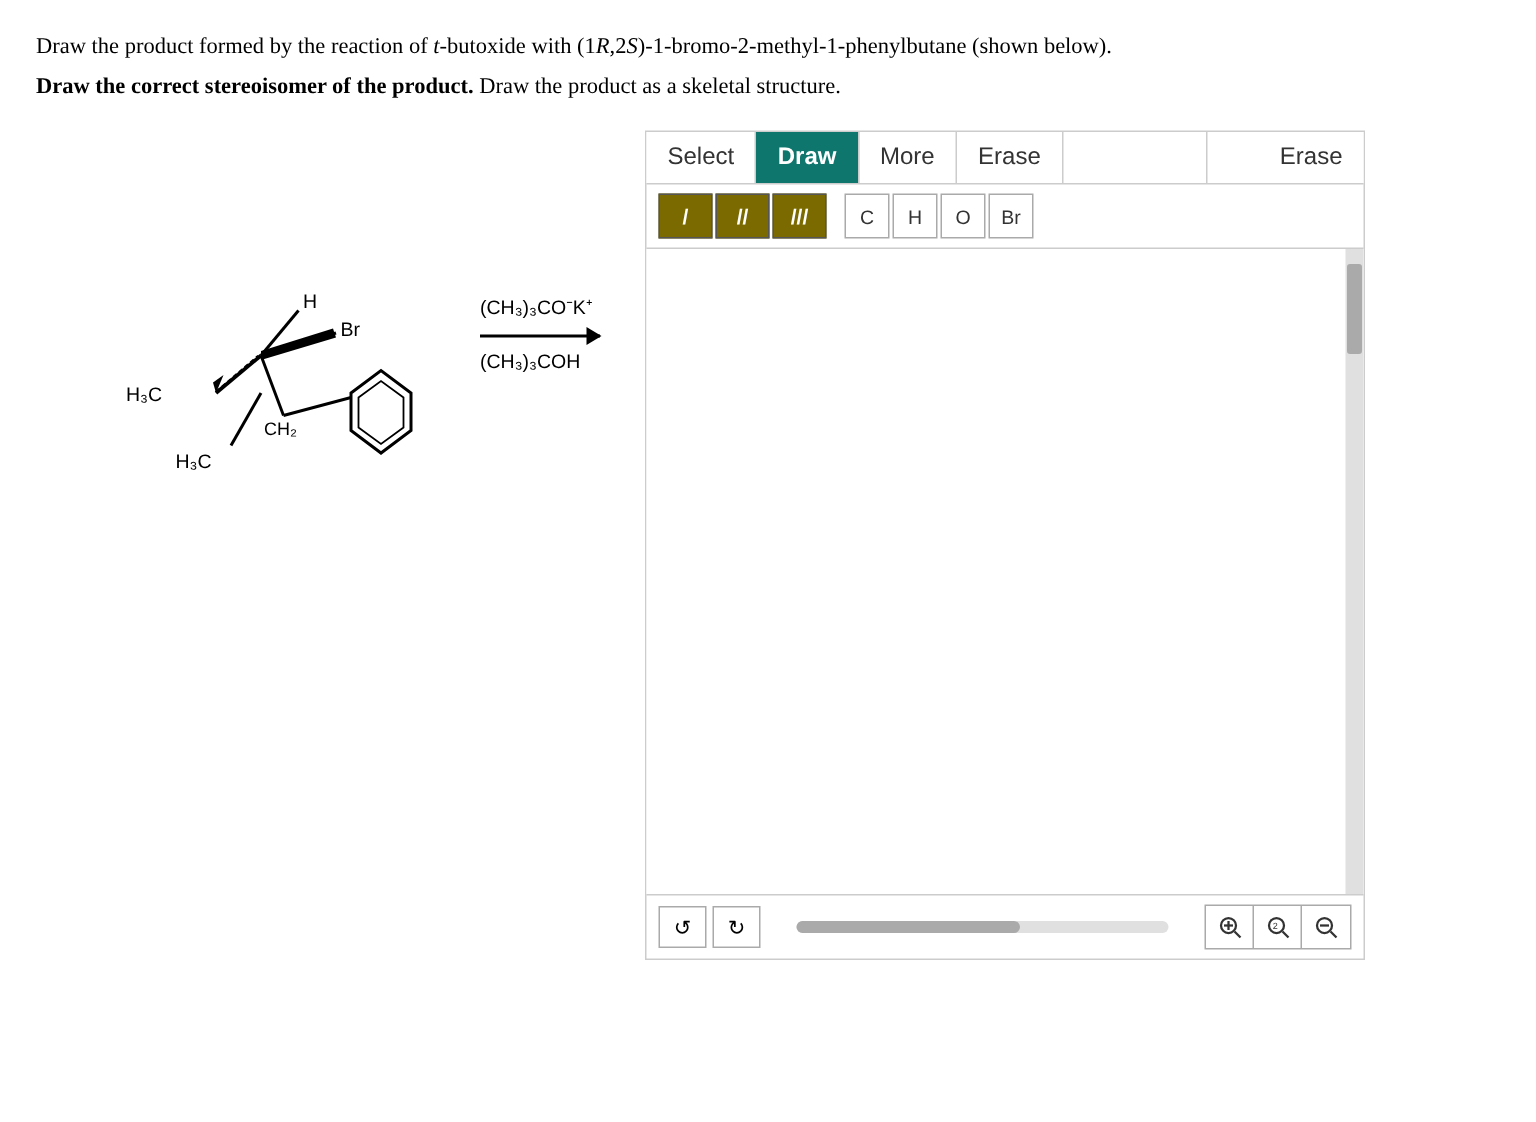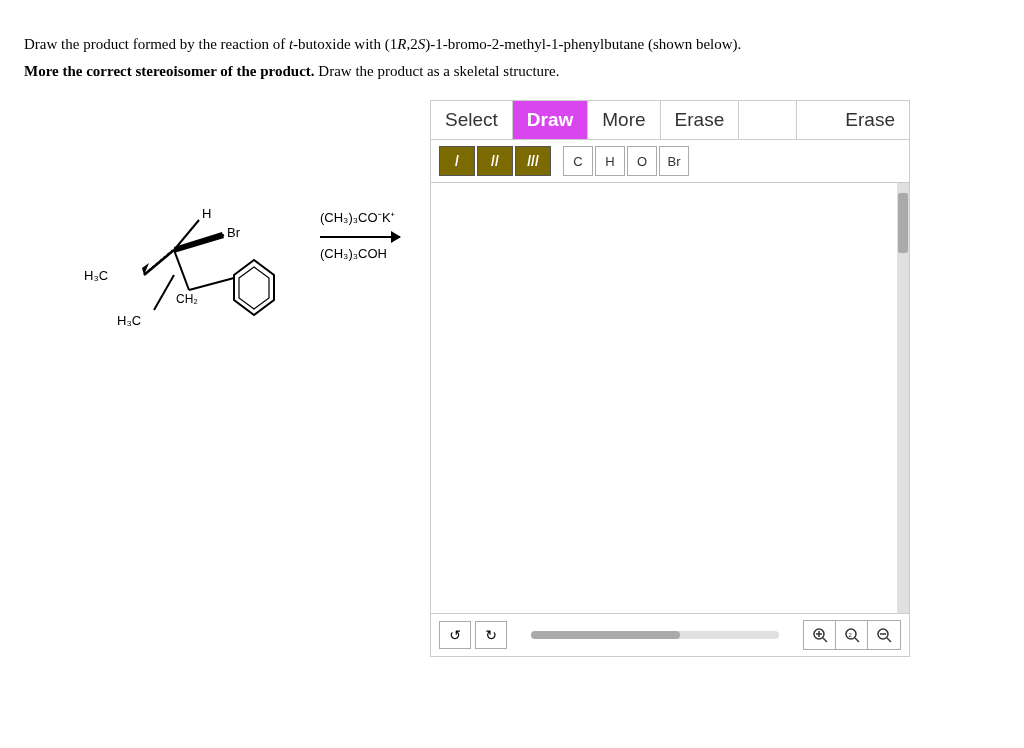--- a/index.html
+++ b/index.html
@@ -8,21 +8,20 @@
       font-family: Georgia, 'Times New Roman', serif;
       font-size: 15px;
       color: #000;
       padding: 20px 24px;
       width: 1024px;
       min-height: 748px;
     }
     .question-text {
       line-height: 1.5;
       margin-bottom: 18px;
-      margin-top: 13px;
     }
     .question-text p { margin-bottom: 4px; }
     .content-area {
       display: flex;
       flex-direction: row;
       align-items: flex-start;
       gap: 30px;
     }
     .left-panel {
       flex: 0 0 auto;
@@ -79,29 +78,29 @@
     }
     .toolbar {
       display: flex;
       flex-direction: row;
       align-items: stretch;
       border-bottom: 1px solid #ccc;
     }
     .toolbar-btn {
       padding: 8px 14px;
       font-family: Arial, sans-serif;
-      font-size: 19px;
+      font-size: 16px;
       cursor: pointer;
       background: #fff;
       border: none;
       border-right: 1px solid #ccc;
       color: #333;
     }
     .toolbar-btn.active {
-      background: #d946ef;
+      background: #0f766e;
       color: #fff;
       font-weight: bold;
       text-align: right;
     }
     .toolbar-btn:last-child {
       border-right: none;
       margin-left: auto;
       padding-left: 48px;
     }
     .toolbar-erase {
@@ -221,21 +220,21 @@
     }
   </style>
 </head>
 <body>
 
 <div class="question-text">
   <p>
     Draw the product formed by the reaction of <i>t</i>-butoxide with (1<i>R</i>,2<i>S</i>)-1-bromo-2-methyl-1-phenylbutane (shown below).
   </p>
   <p>
-    <strong>More the correct stereoisomer of the product.</strong> Draw the product as a skeletal structure.
+    <strong>Draw the correct stereoisomer of the product.</strong> Draw the product as a skeletal structure.
   </p>
 </div>
 
 <div class="content-area">
 
   <div class="left-panel">
 
     <svg class="molecule-svg" viewBox="0 0 280 220">
 
       <polygon points="210,155 230,140 250,155 250,180 230,195 210,180" fill="none" stroke="#000" stroke-width="2"></polygon>

